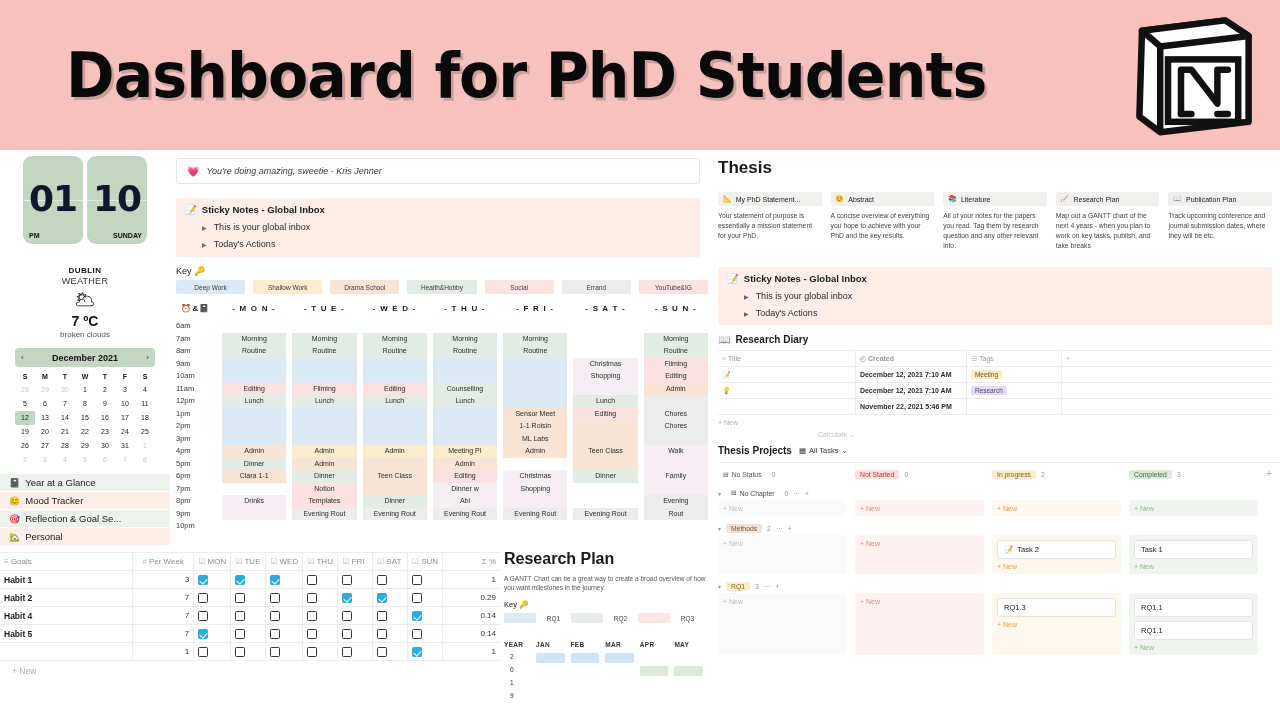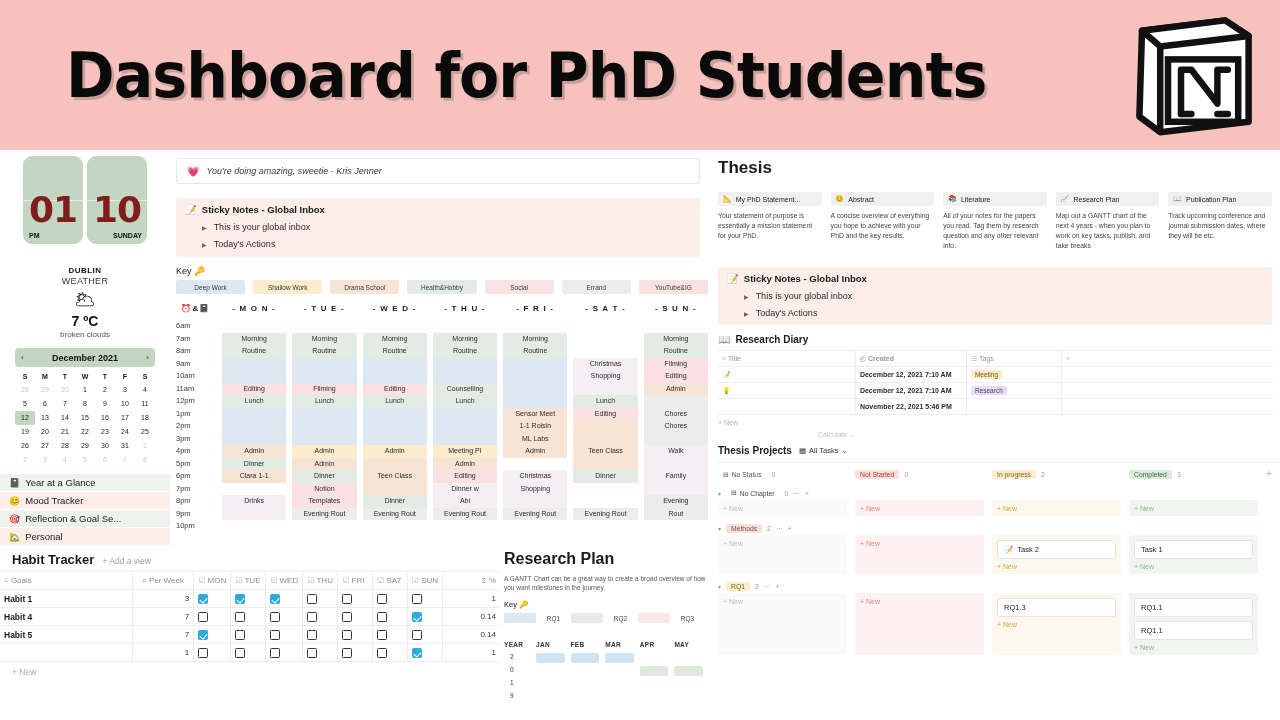--- a/index.html
+++ b/index.html
@@ -39,23 +39,23 @@
   .col-mid  { position: absolute; left: 168px; top: 150px; width: 540px; height: 570px; }
   .col-right{ position: absolute; left: 708px; top: 150px; width: 572px; height: 570px; }
 
   
   .clock-wrap { display: flex; gap: 4px; justify-content: center; padding-top: 6px; }
   .clock-card {
     width: 60px; height: 88px; background: #c3d6c1; border-radius: 9px;
     position: relative;
   }
   .clock-card .big {
-    position: absolute; left: 0; right: 0; top: 33px;
+    position: absolute; left: 0; right: 0; top: 22px;
     text-align: center; font-size: 36px; font-weight: 700;
-    font-family: "DejaVu Sans", sans-serif; color: #7f1d1d;
+    font-family: "DejaVu Sans", sans-serif; color: #0f172a;
     letter-spacing: -1px;
   }
   .clock-card .sub-l {
     position: absolute; left: 6px; bottom: 5px; font-size: 7px; font-weight: 700; color: #111;
   }
   .clock-card .sub-r {
     position: absolute; right: 5px; bottom: 5px; font-size: 7px; font-weight: 700; color: #111;
   }
   .clock-card .hairline {
     position: absolute; left: 0; right: 0; top: 44px; height: 1px; background: rgba(255,255,255,.55);
@@ -551,24 +551,20 @@
           <div class="slot" style="background: rgb(245, 238, 243);">Family</div>
           <div class="slot" style="background: rgb(245, 238, 243);"></div>
           <div class="slot" style="background: rgb(236, 236, 236);">Evening</div>
           <div class="slot" style="background: rgb(236, 236, 236);">Rout</div>
           <div class="slot"></div>
         </div>
       </div>
   </div>
 
   <div class="habit">
-    <div class="habit-head">
-      <div class="habit-title">Habit Tracker</div>
-      <div class="habit-addview">+ Add a view</div>
-    </div>
     <table class="ht">
       <thead>
           <tr id="ht-head">
             <th><span style="color:#bbb">≡</span> Goals</th>
             <th class="pw"><span style="color:#bbb">#</span> Per Week</th>
             <th class="ck"><span style="color:#bbb">☑</span> MON</th>
             <th class="ck"><span style="color:#bbb">☑</span> TUE</th>
             <th class="ck"><span style="color:#bbb">☑</span> WED</th>
             <th class="ck"><span style="color:#bbb">☑</span> THU</th>
             <th class="ck"><span style="color:#bbb">☑</span> FRI</th>
@@ -582,20 +578,32 @@
             <td class="goal">Habit 1</td>
             <td class="num">3</td>
             <td class="ck"><span class="cb on"></span></td>
             <td class="ck"><span class="cb on"></span></td>
             <td class="ck"><span class="cb on"></span></td>
             <td class="ck"><span class="cb"></span></td>
             <td class="ck"><span class="cb"></span></td>
             <td class="ck"><span class="cb"></span></td>
             <td class="ck"><span class="cb"></span></td>
             <td class="pct">1</td>
+          </tr>
+          <tr>
+            <td class="goal">Habit 2</td>
+            <td class="num">7</td>
+            <td class="ck"><span class="cb"></span></td>
+            <td class="ck"><span class="cb"></span></td>
+            <td class="ck"><span class="cb"></span></td>
+            <td class="ck"><span class="cb"></span></td>
+            <td class="ck"><span class="cb on"></span></td>
+            <td class="ck"><span class="cb on"></span></td>
+            <td class="ck"><span class="cb"></span></td>
+            <td class="pct">0.29</td>
           </tr>
           <tr>
             <td class="goal">Habit 4</td>
             <td class="num">7</td>
             <td class="ck"><span class="cb"></span></td>
             <td class="ck"><span class="cb"></span></td>
             <td class="ck"><span class="cb"></span></td>
             <td class="ck"><span class="cb"></span></td>
             <td class="ck"><span class="cb"></span></td>
             <td class="ck"><span class="cb"></span></td>

